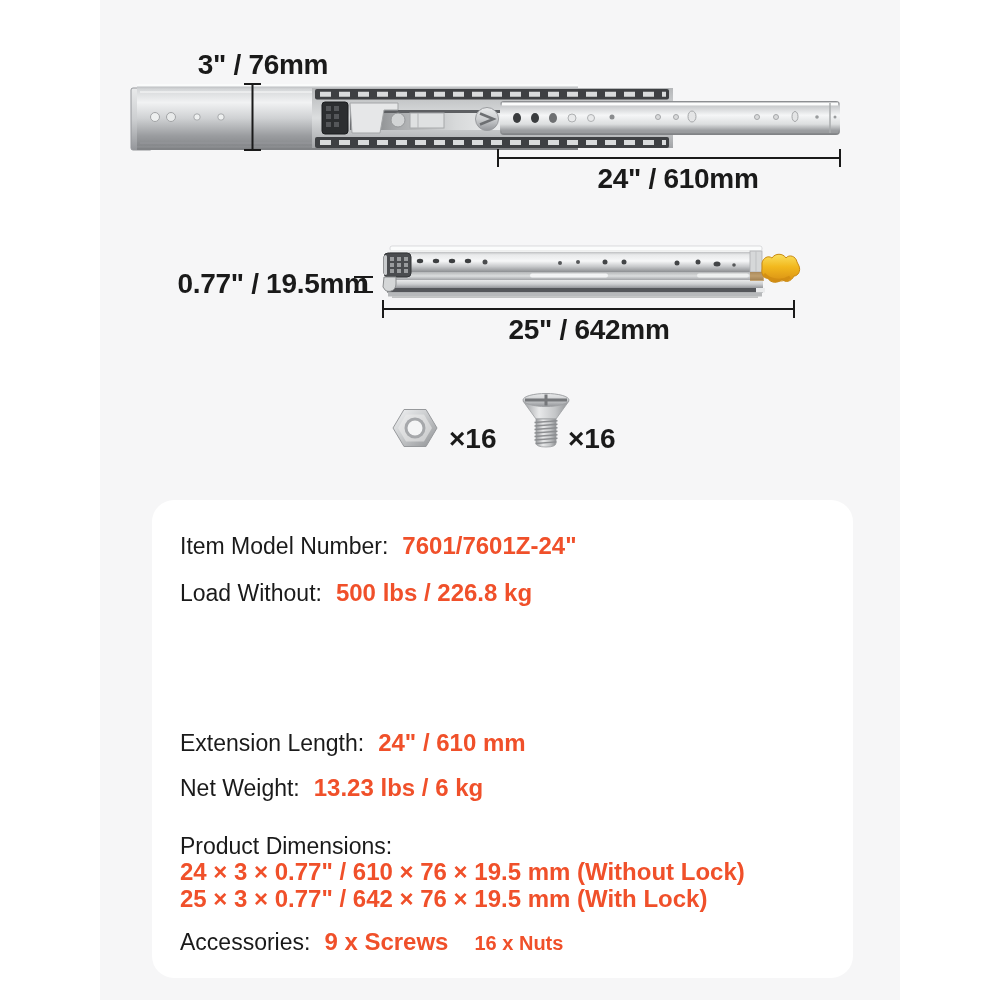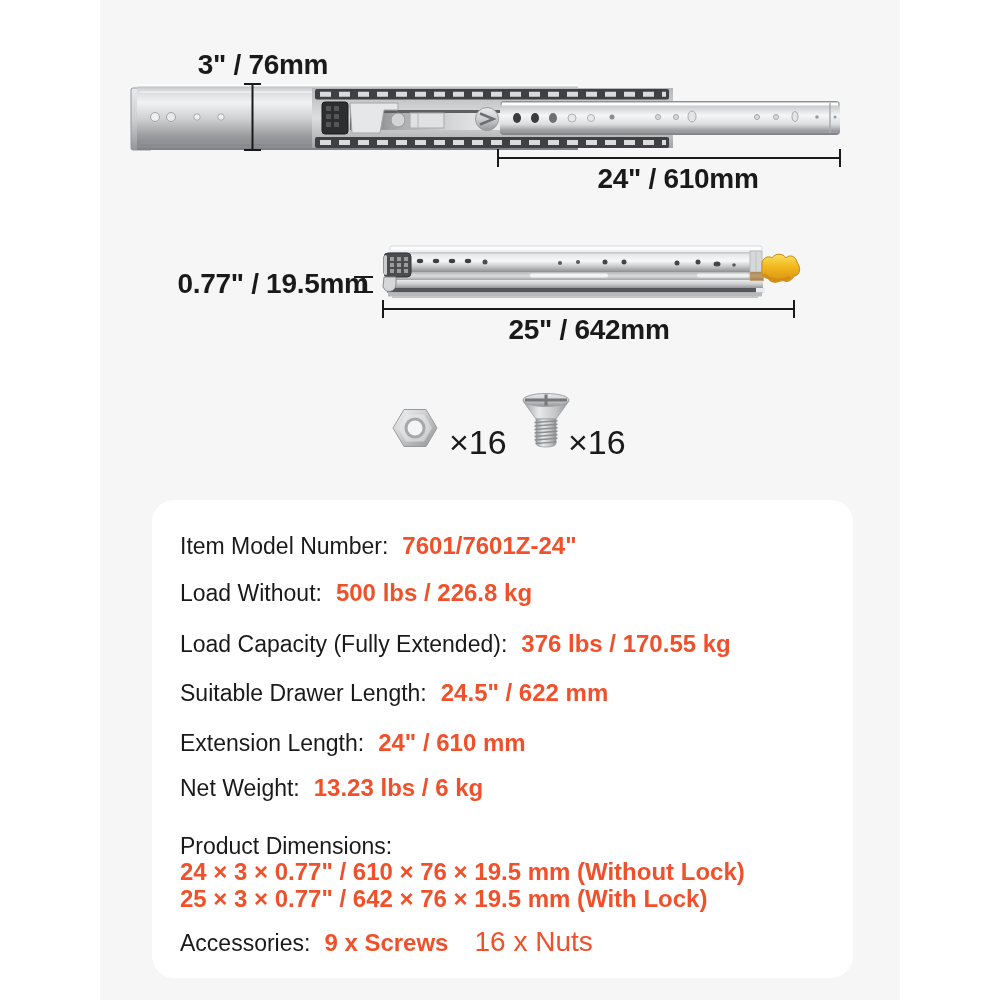--- a/index.html
+++ b/index.html
@@ -3,26 +3,26 @@
 <meta charset="utf-8">
 <style>
   html,body{margin:0;padding:0;background:#ffffff;}
   .page{position:relative;width:1000px;height:1000px;background:#ffffff;overflow:hidden;
         font-family:"Liberation Sans",sans-serif;
         --accent:#f0502a; --ink:#1a1a1a; --panel:#f6f6f7;}
   .panel{position:absolute;left:100px;top:0;width:800px;height:1000px;background:var(--panel);}
   .art{position:absolute;left:0;top:0;width:1000px;height:480px;}
   .dim-label{position:absolute;transform:translateX(-50%);white-space:nowrap;
              color:var(--ink);font-size:28px;font-weight:600;letter-spacing:-0.3px;}
-  .count-label{position:absolute;color:var(--ink);font-size:34px;font-weight:400;white-space:nowrap;}
+  .count-label{position:absolute;color:var(--ink);font-size:28px;font-weight:700;white-space:nowrap;}
   .card{position:absolute;left:152px;top:500px;width:701px;height:478px;background:#ffffff;border-radius:22px;}
   .spec-row{position:absolute;left:28px;white-space:nowrap;display:flex;align-items:baseline;
             font-size:23px;color:var(--ink);line-height:32px;}
   .spec-row .v{font-weight:700;color:var(--accent);font-size:24px;margin-left:14px;}
-  .spec-row .v2{font-weight:400;color:var(--accent);font-size:28px;margin-left:26px;text-align:right;}
+  .spec-row .v2{font-weight:700;color:var(--accent);font-size:20px;margin-left:26px;text-align:right;}
   .dims-line{position:absolute;left:28px;white-space:nowrap;font-weight:700;color:var(--accent);
              font-size:24px;line-height:30px;}
 </style>
 </head>
 <body>
 
 <div class="page" style="--accent: #f0502a; --ink: #1a1a1a; --panel: #f6f6f7;">
 
   <div class="panel"></div>
 
@@ -226,28 +226,20 @@
 
   <div class="card">
     <div class="spec-row" style="top:30px">
       <span>Item Model Number:</span>
       <span class="v">7601/7601Z-24"</span>
     </div>
     <div class="spec-row" style="top:77px">
       <span>Load Without:</span>
       <span class="v">500 lbs / 226.8 kg</span>
     </div>
-    <div class="spec-row" style="top:128px">
-      <span>Load Capacity (Fully Extended):</span>
-      <span class="v">376 lbs / 170.55 kg</span>
-    </div>
-    <div class="spec-row" style="top:177px">
-      <span>Suitable Drawer Length:</span>
-      <span class="v">24.5" / 622 mm</span>
-    </div>
     <div class="spec-row" style="top:227px">
       <span>Extension Length:</span>
       <span class="v">24" / 610 mm</span>
     </div>
     <div class="spec-row" style="top:272px">
       <span>Net Weight:</span>
       <span class="v">13.23 lbs / 6 kg</span>
     </div>
     <div class="spec-row" style="top:330px">
       <span>Product Dimensions:</span>

